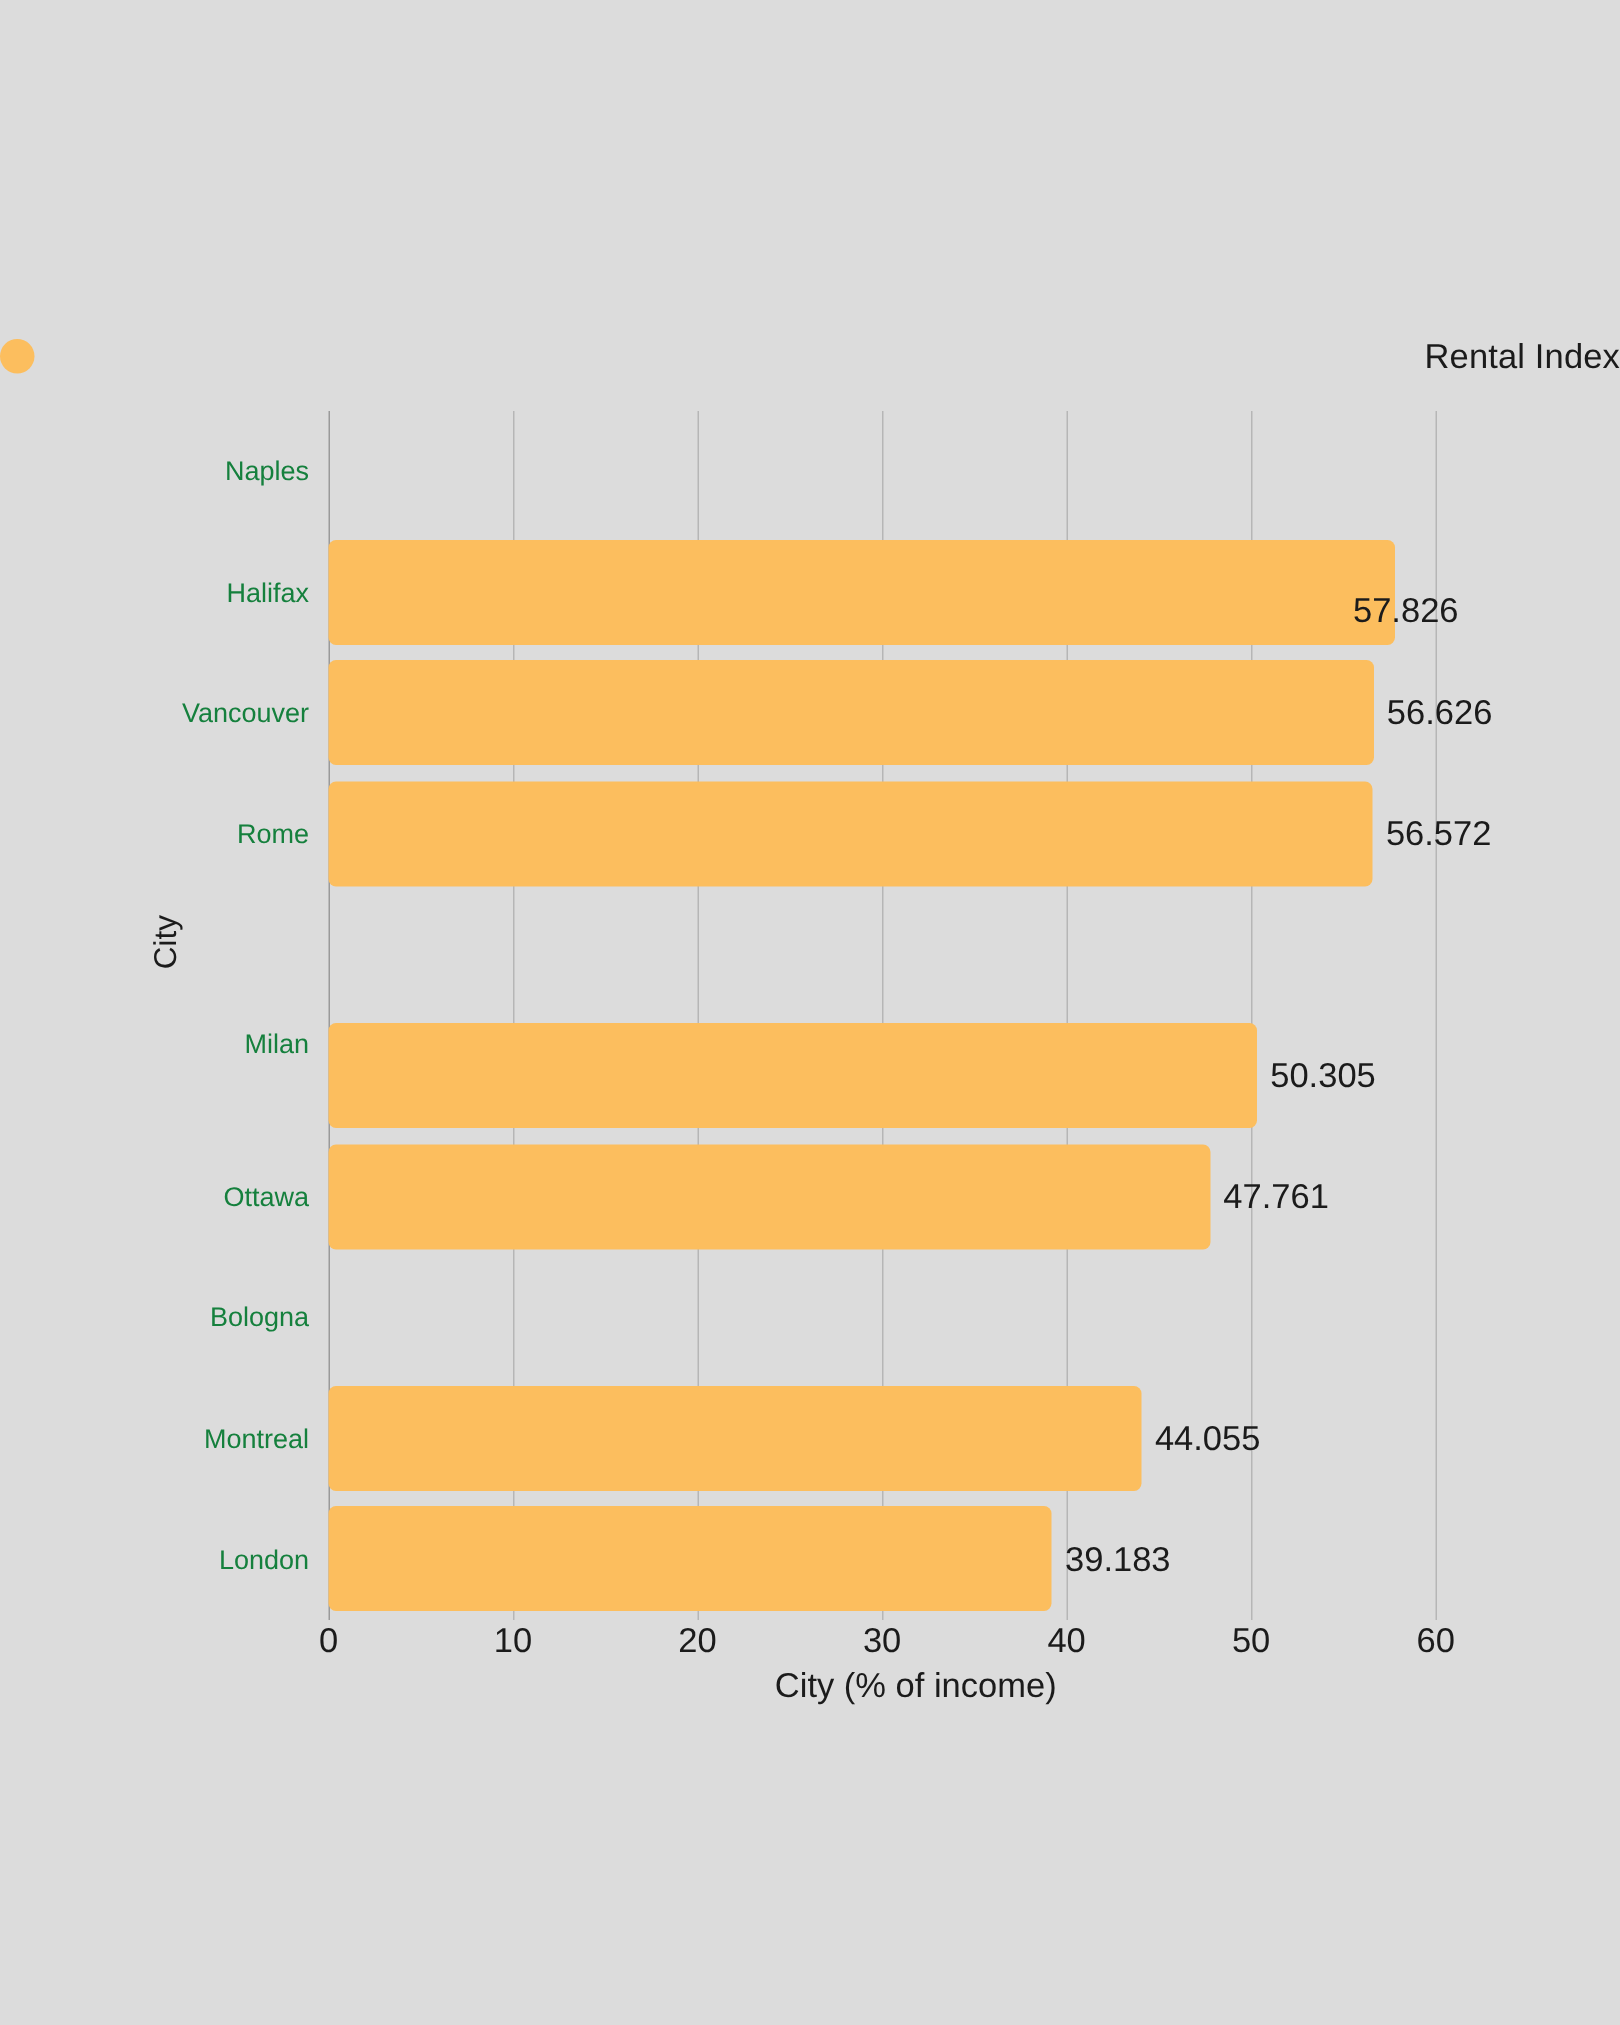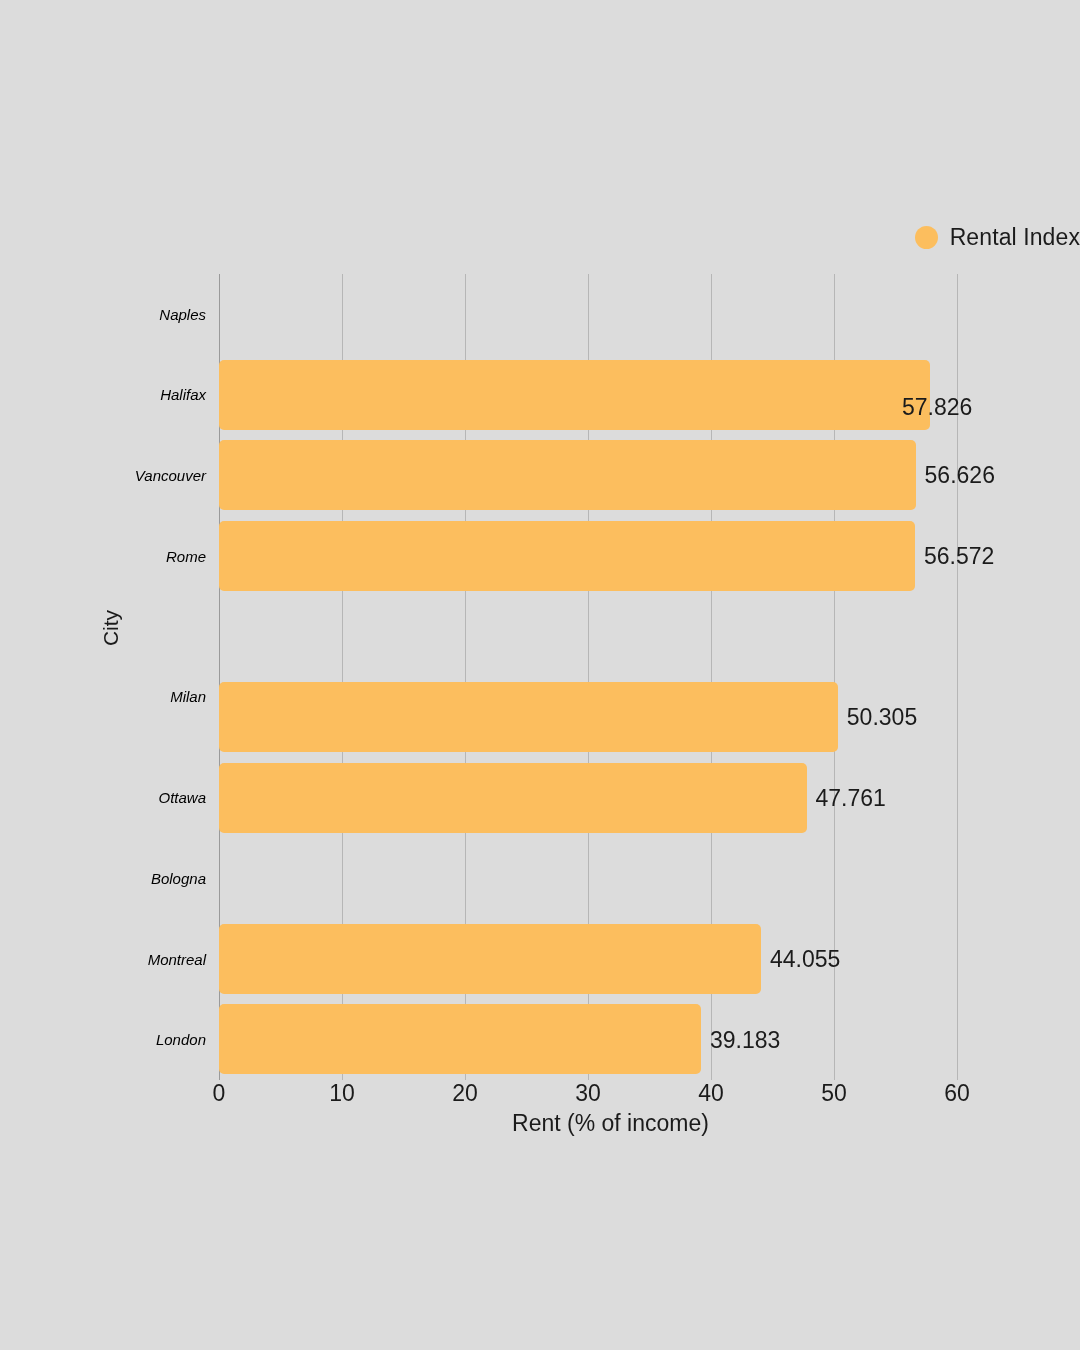--- a/index.html
+++ b/index.html
@@ -21,21 +21,21 @@
   }
 
   
   #legend {
     position: absolute;
     left: 0;
     top: 226px;
     width: 1080px;
     display: flex;
     align-items: center;
-    justify-content: flex-end;
+    justify-content: space-between;
     gap: 12px;
   }
   #legend .swatch {
     width: 23px;
     height: 23px;
     border-radius: 50%;
     background: #fcbe5e;
     display: block;
   }
   #legend .legend-label {
@@ -109,25 +109,24 @@
     height: 806px;
     z-index: 3;
   }
   #ylabels .cat {
     position: absolute;
     right: 0;
     height: 80.6px;
     display: flex;
     align-items: center;
     justify-content: flex-end;
-    font-size: 15px;
-    color: #000000;
+    font-size: 18px;
+    color: #15803d;
     white-space: nowrap;
     line-height: 1;
-    font-style: italic;
   }
 
   
   #xticks {
     position: absolute;
     left: 219px;
     top: 1082px;
     width: 783px;
     height: 34px;
     z-index: 3;
@@ -235,15 +234,15 @@
   <div id="xticks">
       <div class="tick" style="left: 0px;">0</div>
       <div class="tick" style="left: 123.016px;">10</div>
       <div class="tick" style="left: 246.033px;">20</div>
       <div class="tick" style="left: 369.049px;">30</div>
       <div class="tick" style="left: 492.066px;">40</div>
       <div class="tick" style="left: 615.082px;">50</div>
       <div class="tick" style="left: 738.099px;">60</div>
     </div>
 
-  <div id="xtitle">Rent (% of income)</div>
+  <div id="xtitle">City (% of income)</div>
 
 </div>
 
 </body></html>

